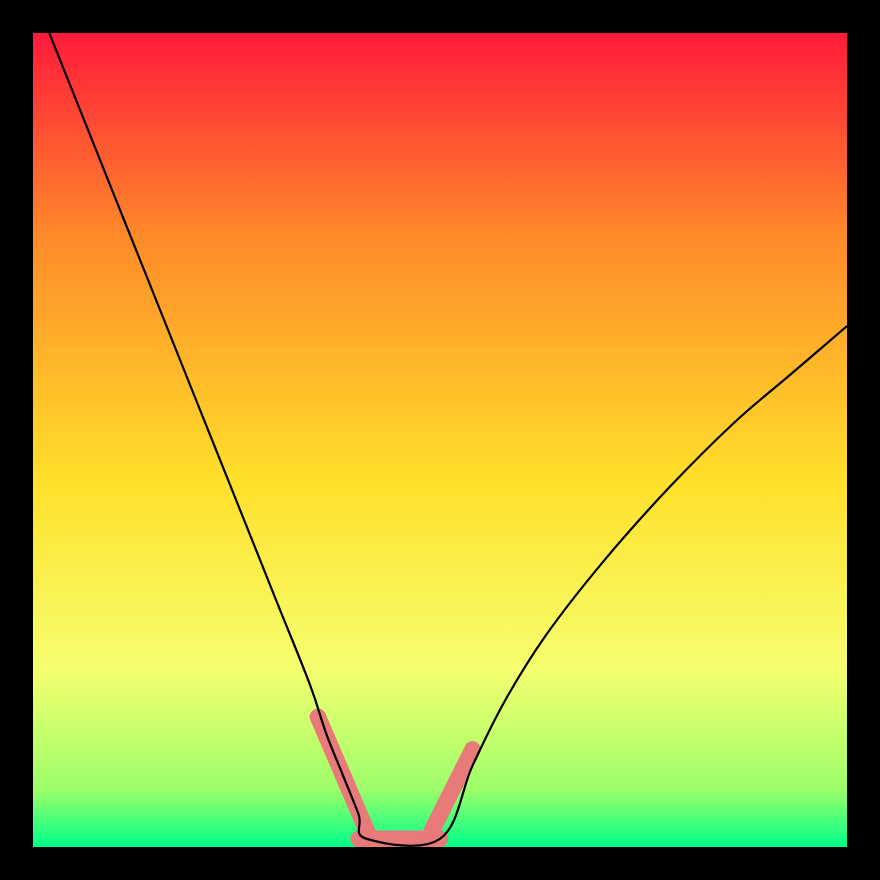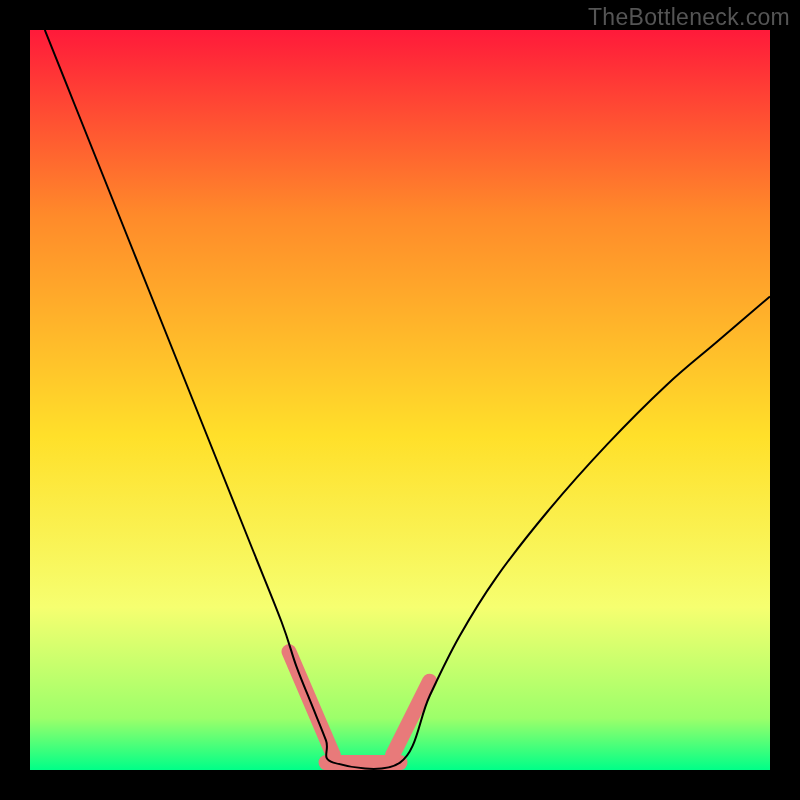--- a/index.html
+++ b/index.html
@@ -33,21 +33,20 @@
     top: 30px;
     width: 740px;
     height: 740px;
   }
   svg { display: block; }
 </style>
 </head>
 <body>
 
 <div class="frame">
-  <div class="watermark">TheBottleneck.com</div>
 
   <div class="plot-wrap">
     <svg width="740" height="740" viewBox="0 0 740 740" preserveAspectRatio="none">
       <defs>
         <linearGradient id="bg-grad" x1="0" y1="0" x2="0" y2="1">
           <stop id="g0" offset="0%" stop-color="#ff1a3a"></stop>
           <stop id="g1" offset="25%" stop-color="#ff8a2a"></stop>
           <stop id="g2" offset="55%" stop-color="#ffe02a"></stop>
           <stop id="g3" offset="78%" stop-color="#f6ff70"></stop>
           <stop id="g4" offset="93%" stop-color="#9cff6a"></stop>

